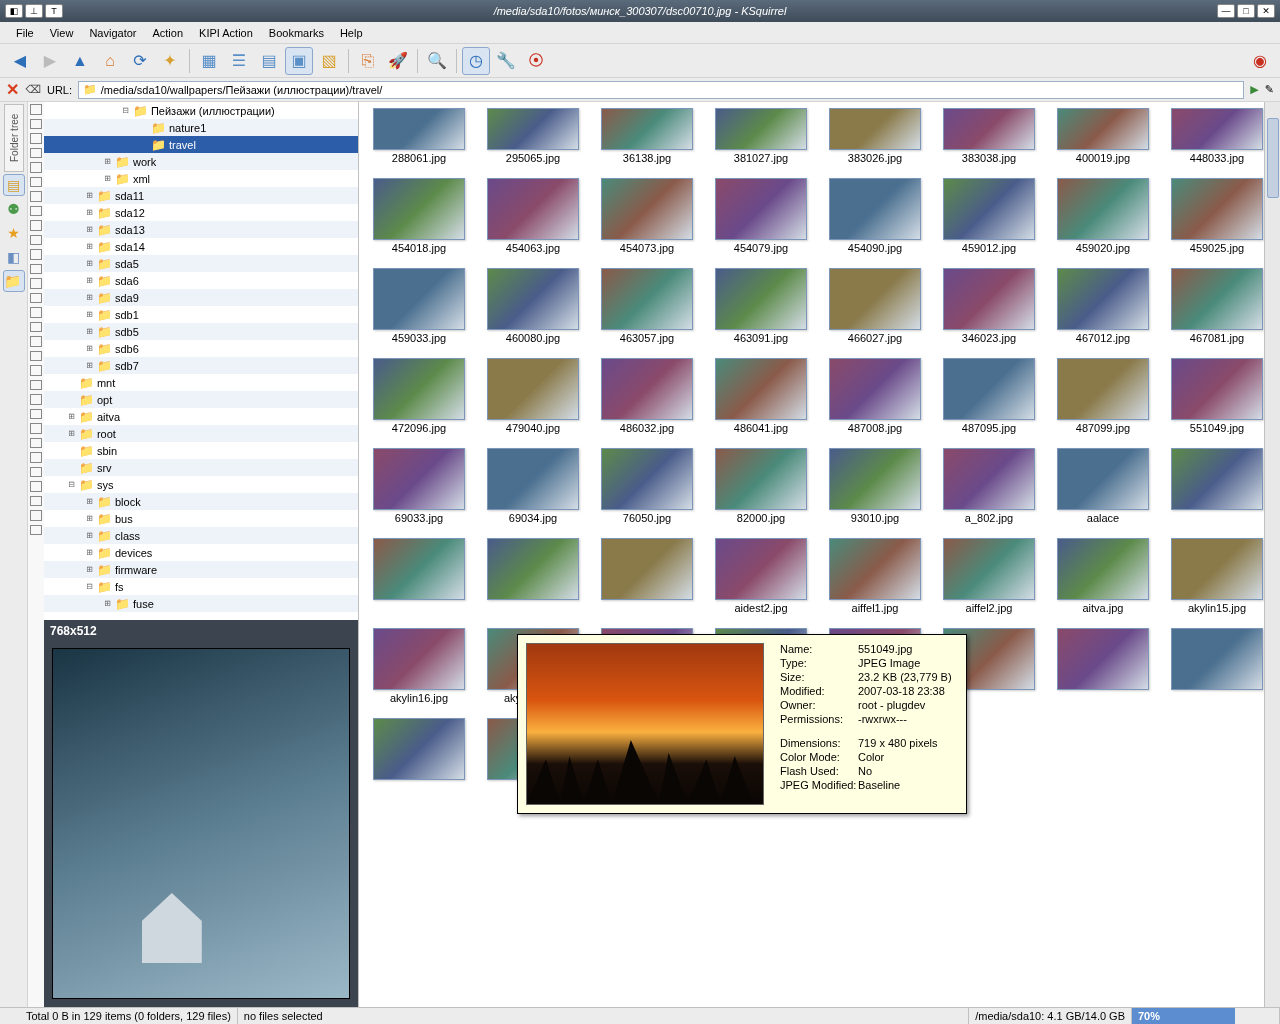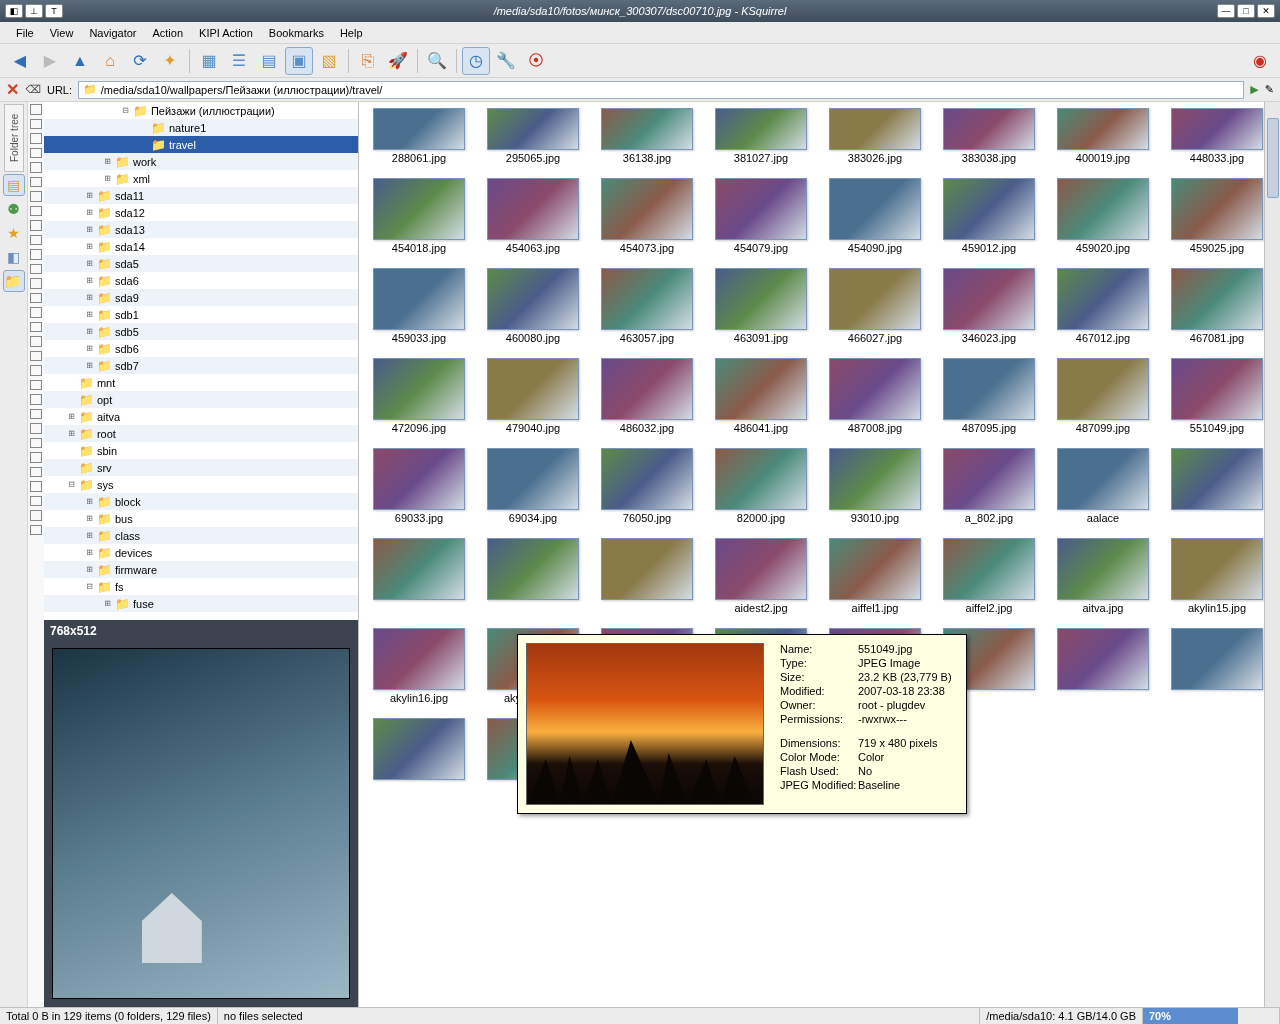--- a/index.html
+++ b/index.html
@@ -43,24 +43,24 @@
 .thumb .pic { width:92px; height:62px; border:1px solid #7a95b8; background:linear-gradient(135deg,#4a6f8f,#88a8c4,#c4d6e4); box-shadow:1px 1px 2px rgba(0,0,0,0.2); }
 .thumb .lbl { font-size:11px; text-align:center; white-space:nowrap; overflow:hidden; max-width:100px; }
 .tooltip { position:absolute; left:158px; top:532px; width:450px; background:#ffffe1; border:1px solid #000; padding:8px; display:flex; gap:16px; box-shadow:2px 2px 4px rgba(0,0,0,0.4); z-index:100; }
 .tooltip .tpic { width:238px; height:162px; background:linear-gradient(to bottom,#a13810 0%,#d85510 35%,#fbb040 55%,#1a0e08 75%,#0a0604 100%); border:1px solid #666; position:relative; }
 .tooltip .tpic::after { content:''; position:absolute; bottom:0; left:0; right:0; height:40%; background:#0a0604; clip-path:polygon(0 100%,8% 30%,14% 100%,18% 25%,24% 100%,30% 30%,36% 100%,44% 0%,56% 100%,60% 20%,68% 100%,76% 30%,82% 100%,88% 25%,96% 100%,100% 100%); }
 .tooltip .tinfo { display:flex; flex-direction:column; gap:2px; font-size:11px; }
 .tooltip .kv { display:flex; }
 .tooltip .kv .k { width:78px; color:#000; }
 .tooltip .kv .v { color:#000; }
 .tooltip .gap { height:8px; }
-.statusbar { height:17px; background:#ececec; border-top:1px solid #c0c0c0; display:flex; align-items:center; font-size:11px; }
+.statusbar { height:17px; background:#ececec; border-top:1px solid #c0c0c0; display:flex; align-items:center; font-size:11px;padding-left:20px; }
 .statusbar .cell { padding:0 6px; border-right:1px solid #c0c0c0; height:100%; display:flex; align-items:center; }
 .statusbar .flex { flex:1; }
-.statusbar .pct { width:137px; background:linear-gradient(to right,#5b8dd0 70%,#ececec 70%); text-align:right; color:#fff; font-weight:bold; }
+.statusbar .pct { width:148px; background:linear-gradient(to right,#5b8dd0 70%,#ececec 70%); text-align:right; color:#fff; font-weight:bold; }
 .vscroll { position:absolute; right:0; top:0; bottom:0; width:16px; background:#e8e8e8; border-left:1px solid #c0c0c0; }
 .vscroll .thumb-s { position:absolute; left:2px; top:16px; width:12px; height:80px; background:#c4d0e0; border:1px solid #8ba8cc; border-radius:2px; }
 </style>
 </head>
 <body>
 
 <div class="titlebar">
   <div class="left">
     <div class="btn">◧</div>
     <div class="btn">⊥</div>

